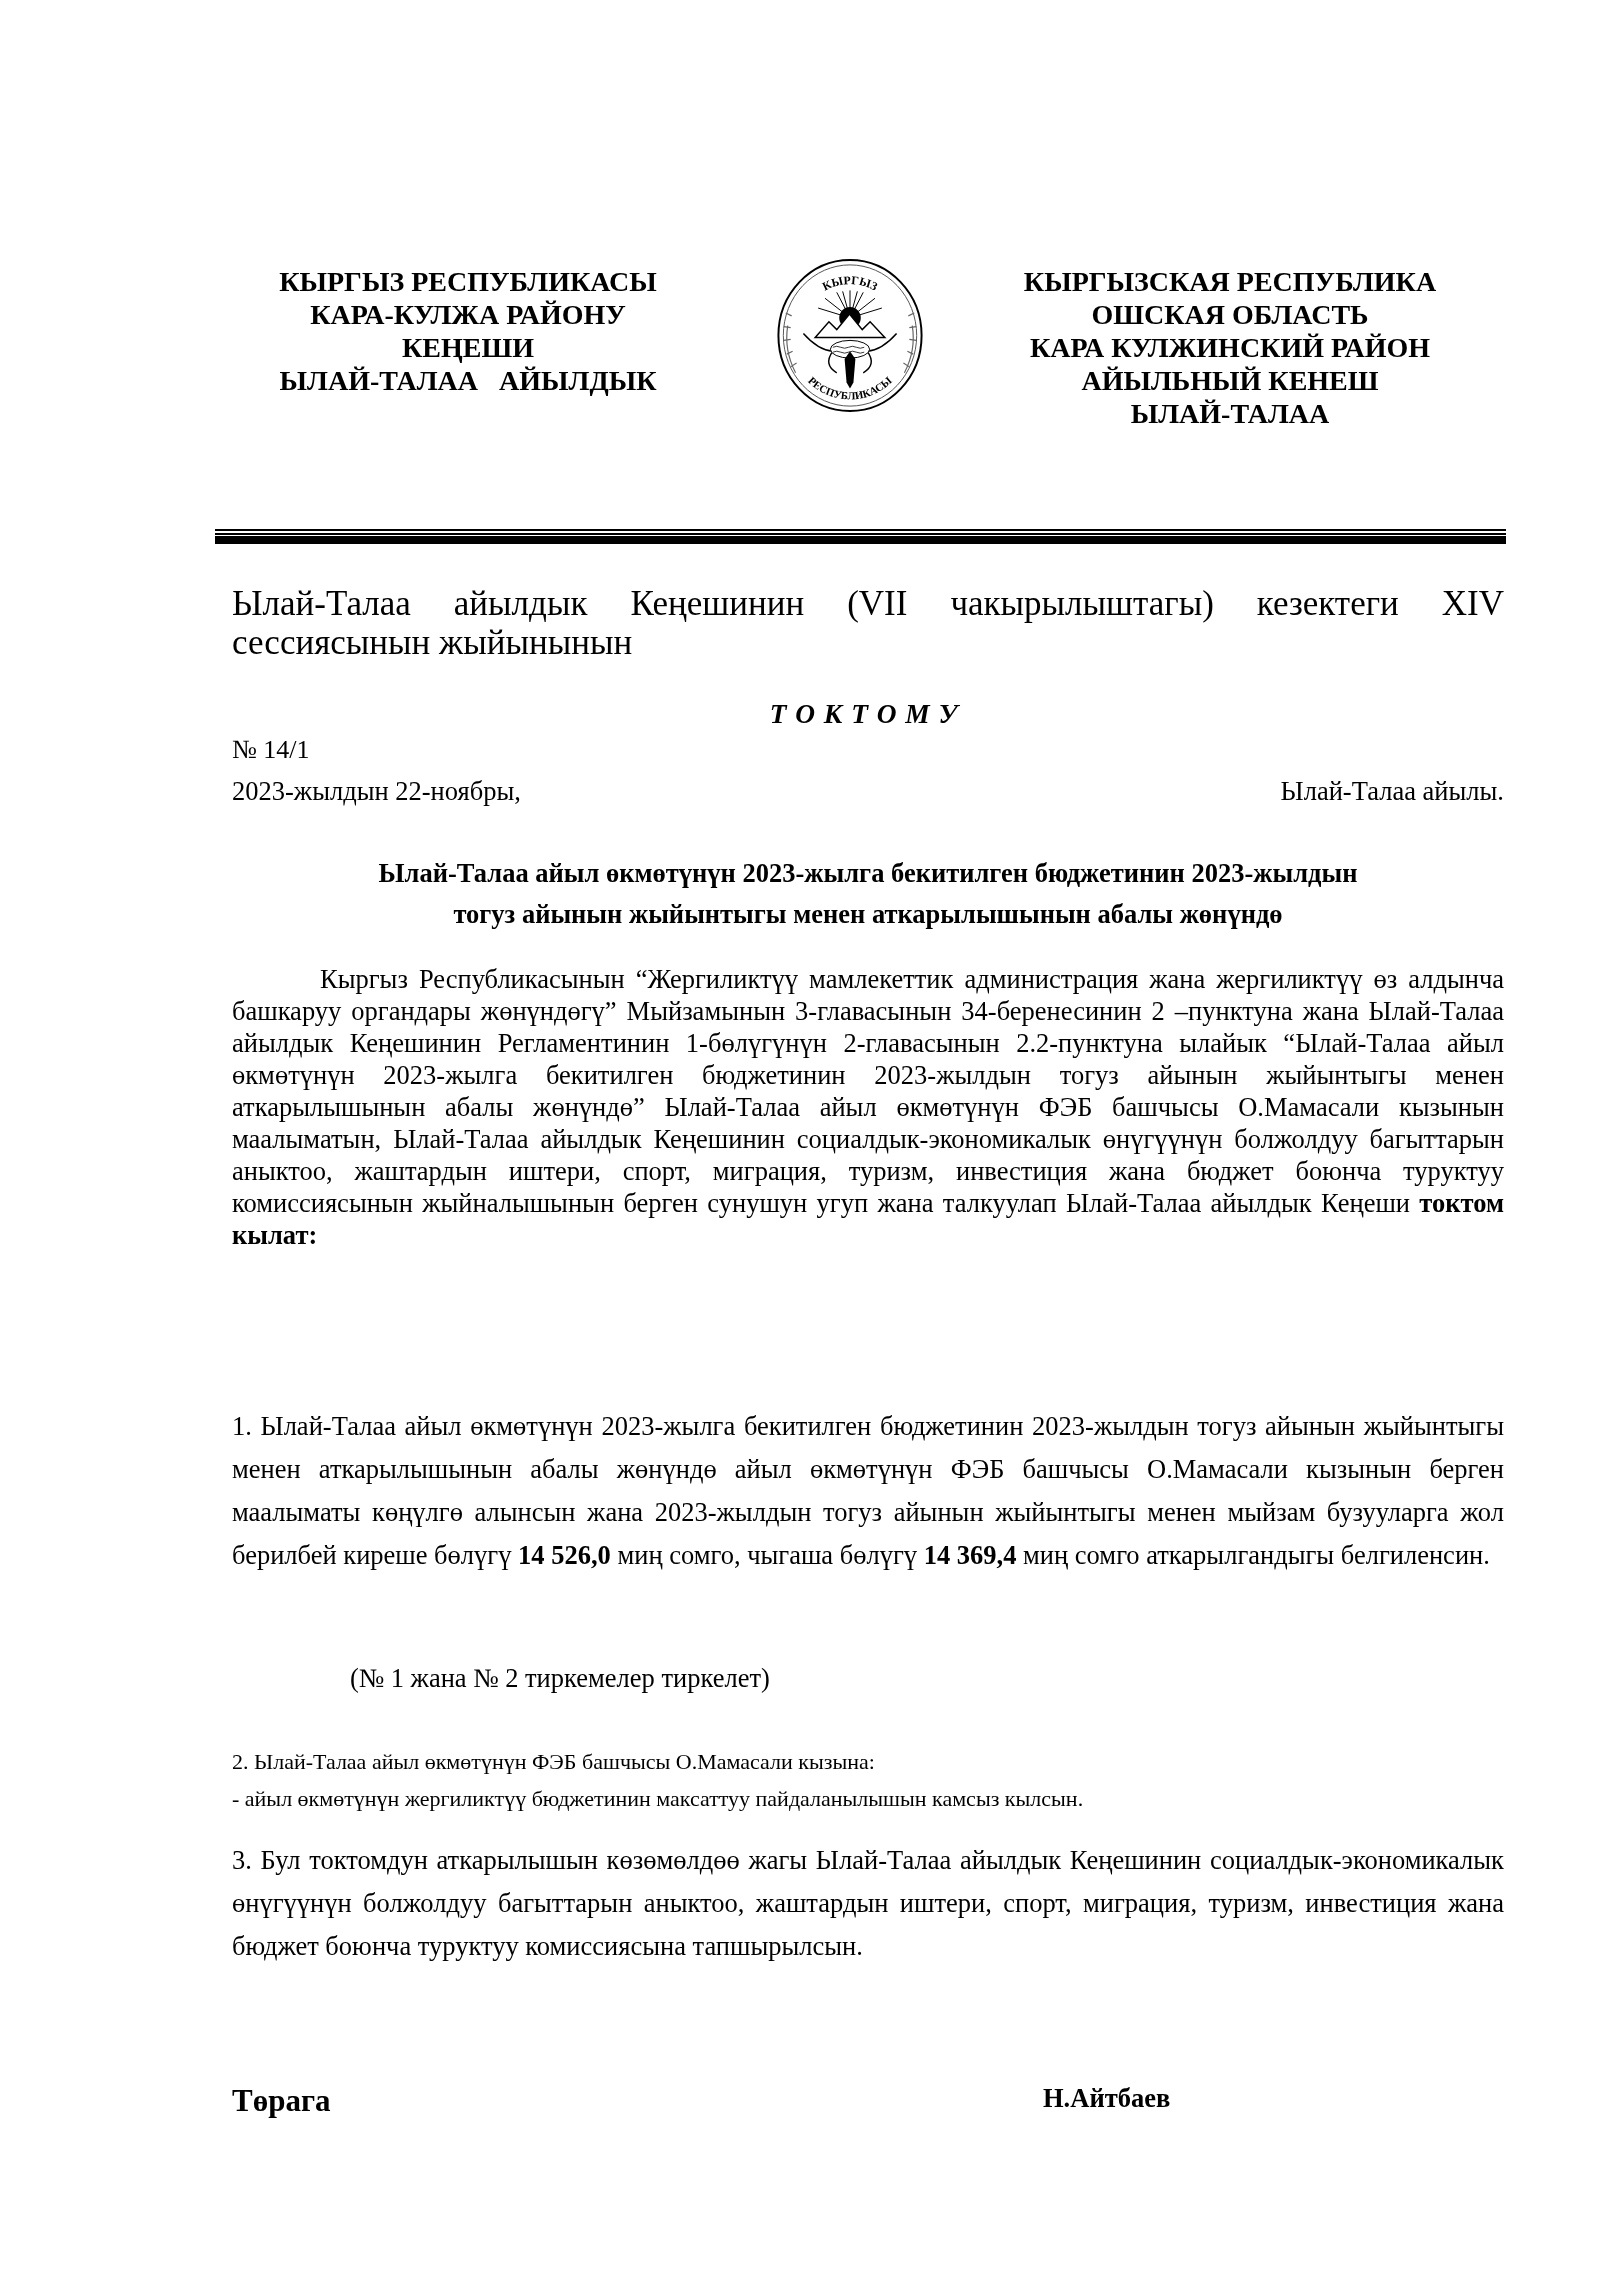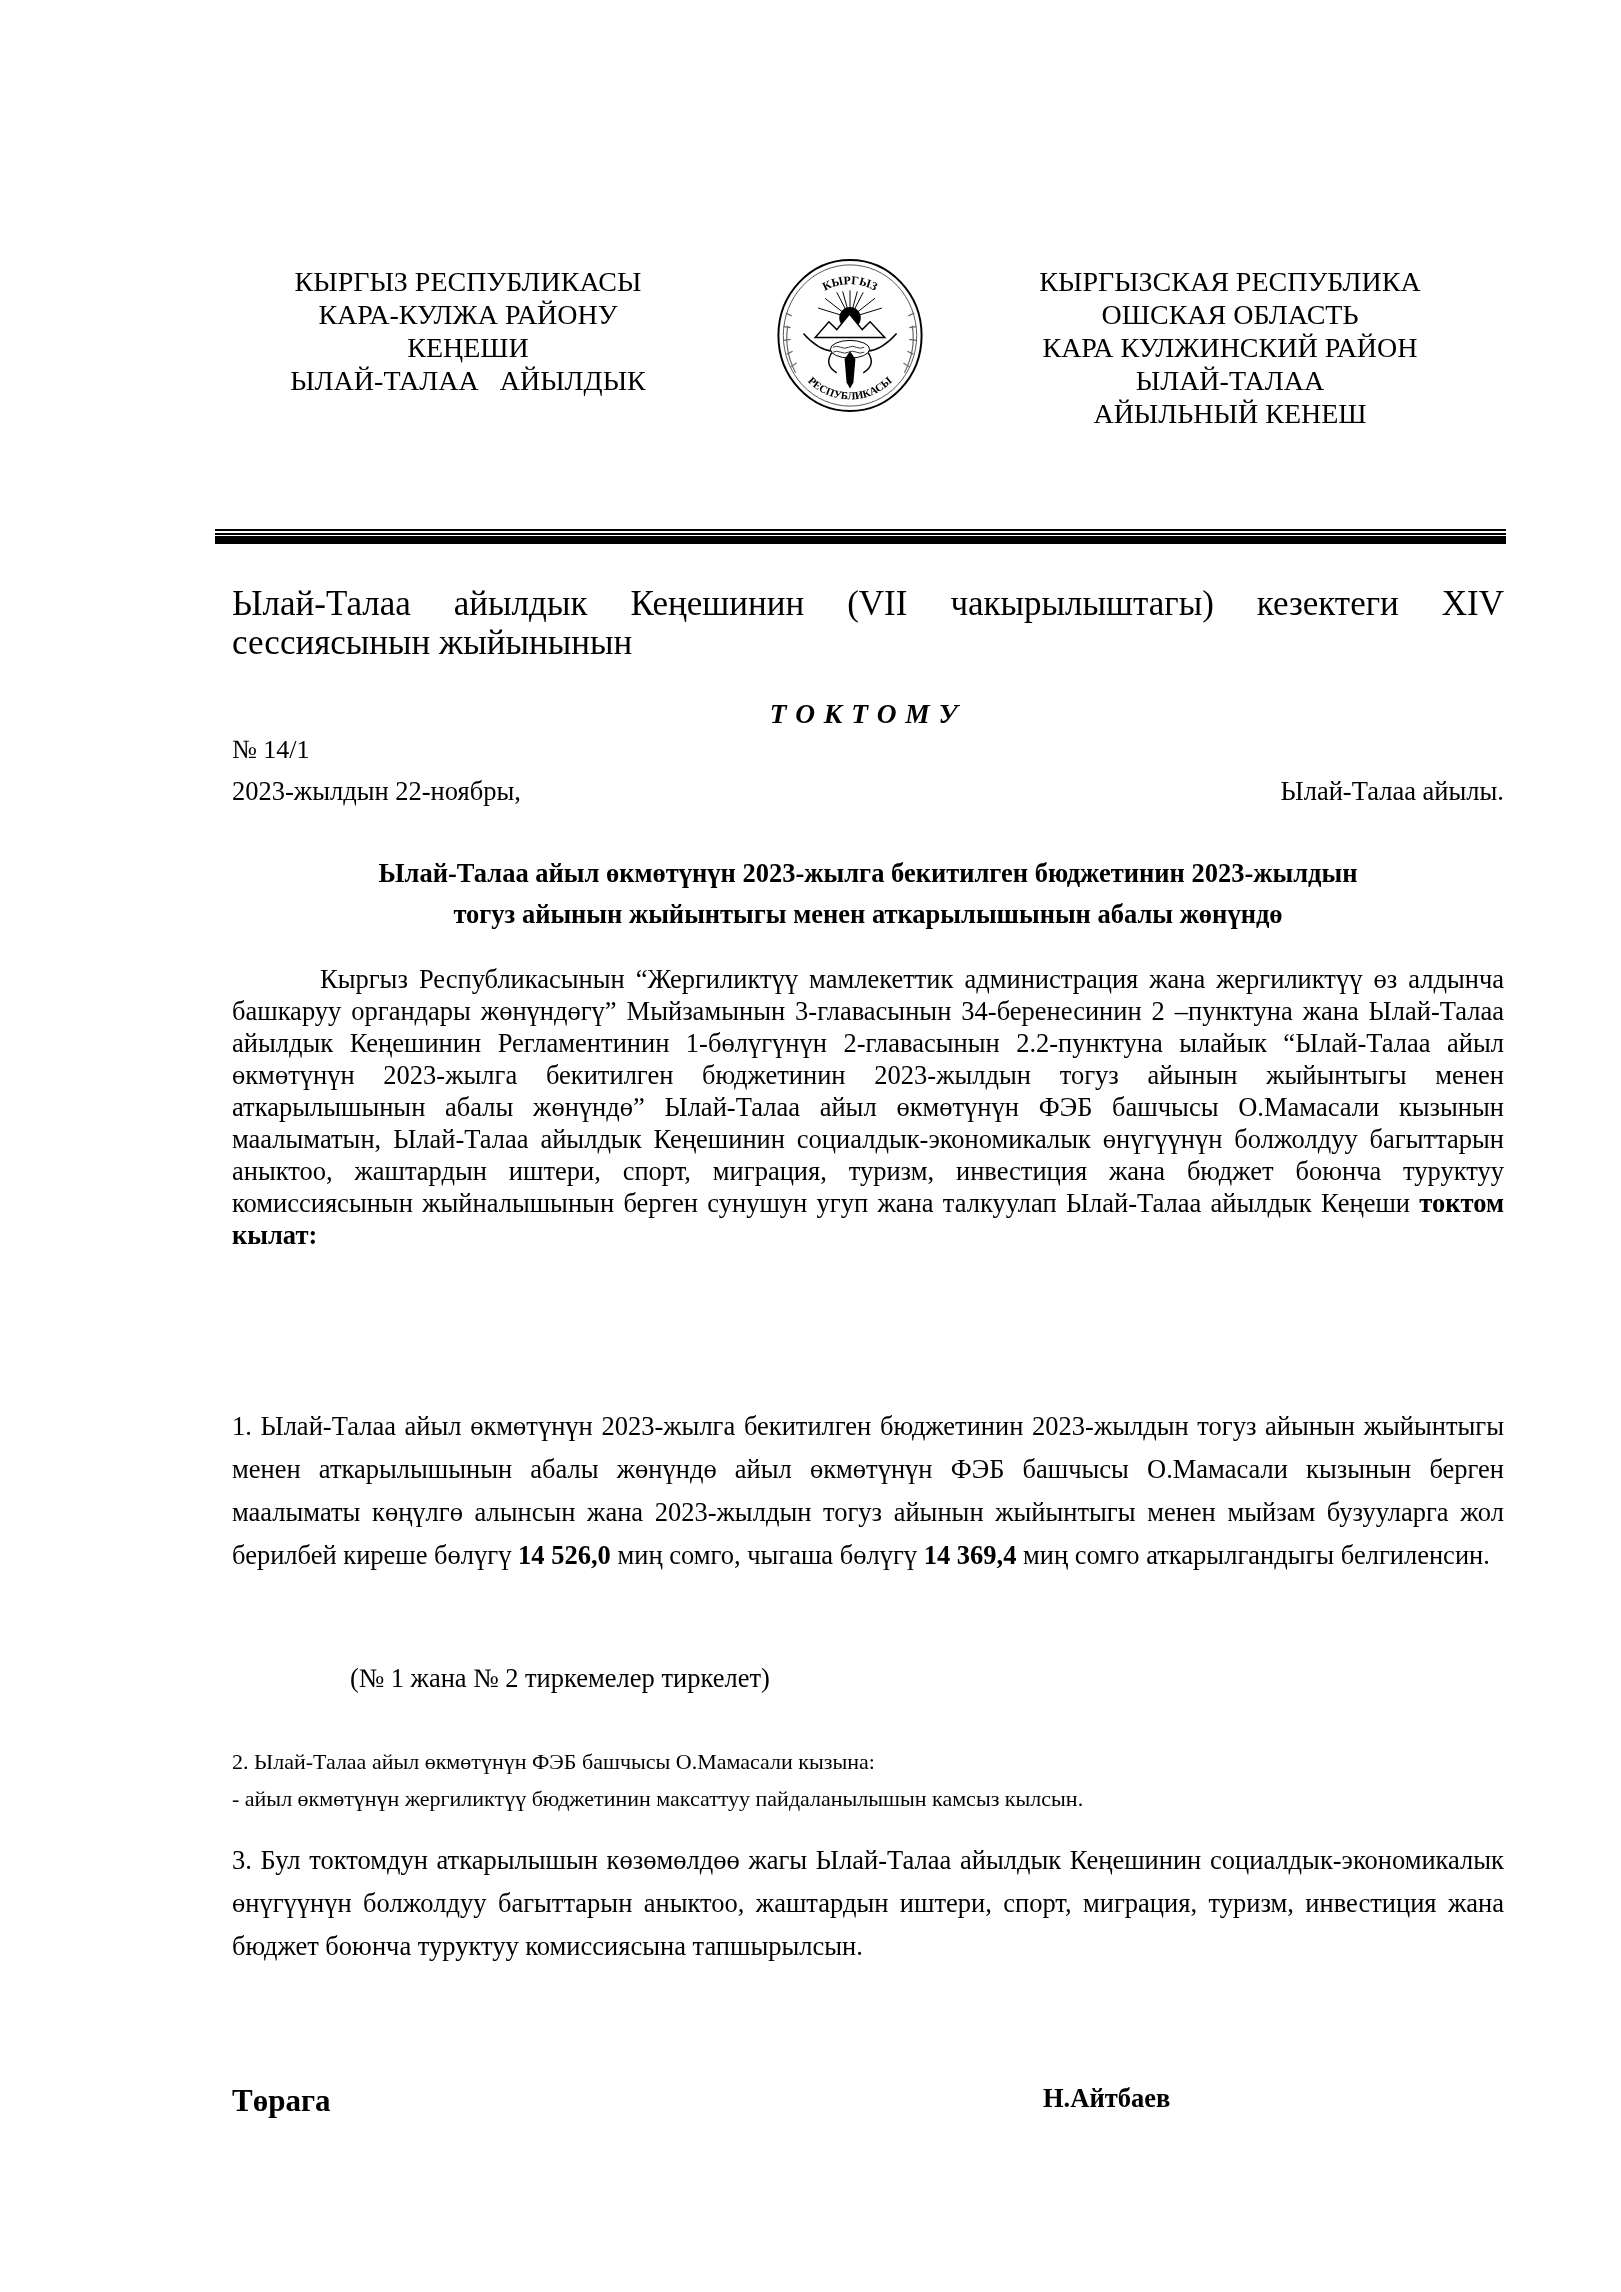--- a/index.html
+++ b/index.html
@@ -1,19 +1,19 @@
 <!DOCTYPE html>
 <html><head>
   <meta charset="utf-8">
   <style>
     html, body { margin: 0; padding: 0; background: #ffffff; }
     body { width: 1621px; height: 2293px; position: relative; overflow: hidden;
            font-family: "Liberation Serif", "DejaVu Serif", serif; color: #000; }
     .abs { position: absolute; }
-    .hdr { position: absolute; top: 265px; font-weight: normal; font-size: 28px; line-height: 33px; text-align: center; }
+    .hdr { position: absolute; top: 265px; font-weight: bold; font-size: 28px; line-height: 33px; text-align: center; }
     .hdr-left { left: 223px; width: 490px; }
     .hdr-right { left: 985px; width: 490px; }
     .hdr div { white-space: pre; }
     .emblem { position: absolute; left: 774px; top: 257px; width: 152px; height: 157px; }
     .rule { position: absolute; left: 215px; width: 1291px; }
     .r1 { top: 529px; height: 2px; background: #000; }
     .r2 { top: 533px; height: 2px; background: #000; }
     .r3 { top: 536px; height: 7.8px; background: #000; }
     .txt { font-size: 35px; line-height: 32px; }
     .just { text-align: justify; text-align-last: left; }
@@ -86,22 +86,22 @@
     <text font-family="Liberation Serif, serif" font-size="11" font-weight="bold" fill="#000">
       <textPath href="#arcBot" startOffset="50%" text-anchor="middle">РЕСПУБЛИКАСЫ</textPath>
     </text>
   </svg>
 </div>
 
 <div class="hdr hdr-right">
   <div>КЫРГЫЗСКАЯ РЕСПУБЛИКА</div>
   <div>ОШСКАЯ ОБЛАСТЬ</div>
   <div>КАРА КУЛЖИНСКИЙ РАЙОН</div>
+  <div>АЙЫЛЬНЫЙ КЕНЕШ</div>
   <div>ЫЛАЙ-ТАЛАА</div>
-  <div>АЙЫЛЬНЫЙ КЕНЕШ</div>
 </div>
 
 <div class="rule r1"></div>
 <div class="rule r2"></div>
 <div class="rule r3"></div>
 
 <div class="abs txt just preamble" style="line-height:39px;">Ылай-Талаа  айылдык  Кеңешинин  (VII  чакырылыштагы)  кезектеги   XIV  сессиясынын жыйынынын</div>
 
 <div class="abs title">ТОКТОМУ</div>
 <div class="abs number">№ 14/1</div>

